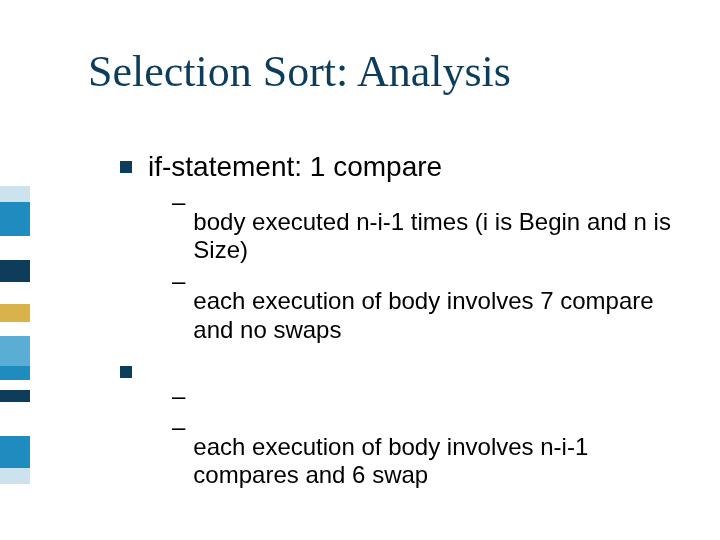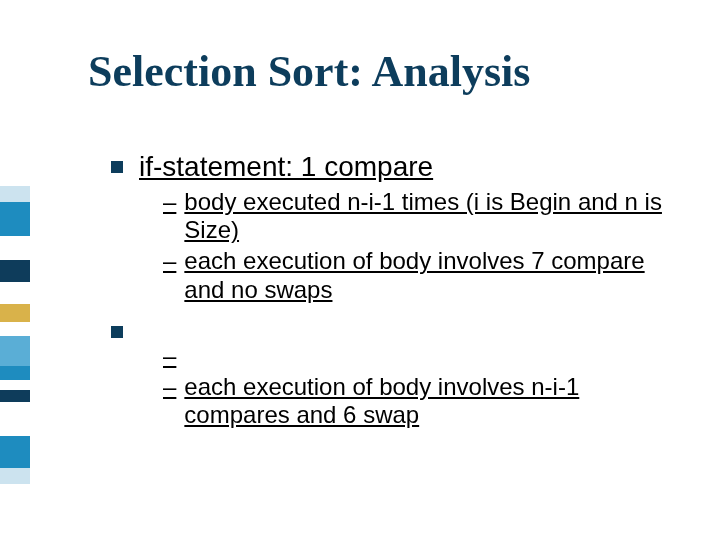--- a/index.html
+++ b/index.html
@@ -18,28 +18,27 @@
     height: 540px;
     box-sizing: border-box;
   }
   .title {
     position: absolute;
     top: 46px;
     left: 88px;
     font-family: "Times New Roman", Times, serif;
     font-size: 44px;
     color: #0d3d5c;
-    font-weight: 700;
+    font-weight: 400;
   }
   .content {
     position: absolute;
     top: 150px;
-    left: 111px;
+    left: 120px;
     right: 40px;
-    text-decoration: underline;
   }
   .lvl1 {
     display: flex;
     align-items: flex-start;
     margin-bottom: 4px;
   }
   .lvl1 .sq {
     width: 12px;
     height: 12px;
     background: #0d3d5c;
@@ -66,20 +65,21 @@
     font-size: 24px;
     color: #000;
     flex: none;
     margin-right: 8px;
     line-height: 1.2;
   }
   .lvl2 .txt {
     font-size: 24px;
     color: #000;
     line-height: 1.2;
+    margin-top: 20px;
   }
   .sidebar {
     position: absolute;
     left: 0;
     top: 186px;
     width: 30px;
   }
   .sidebar .band {
     width: 30px;
   }

